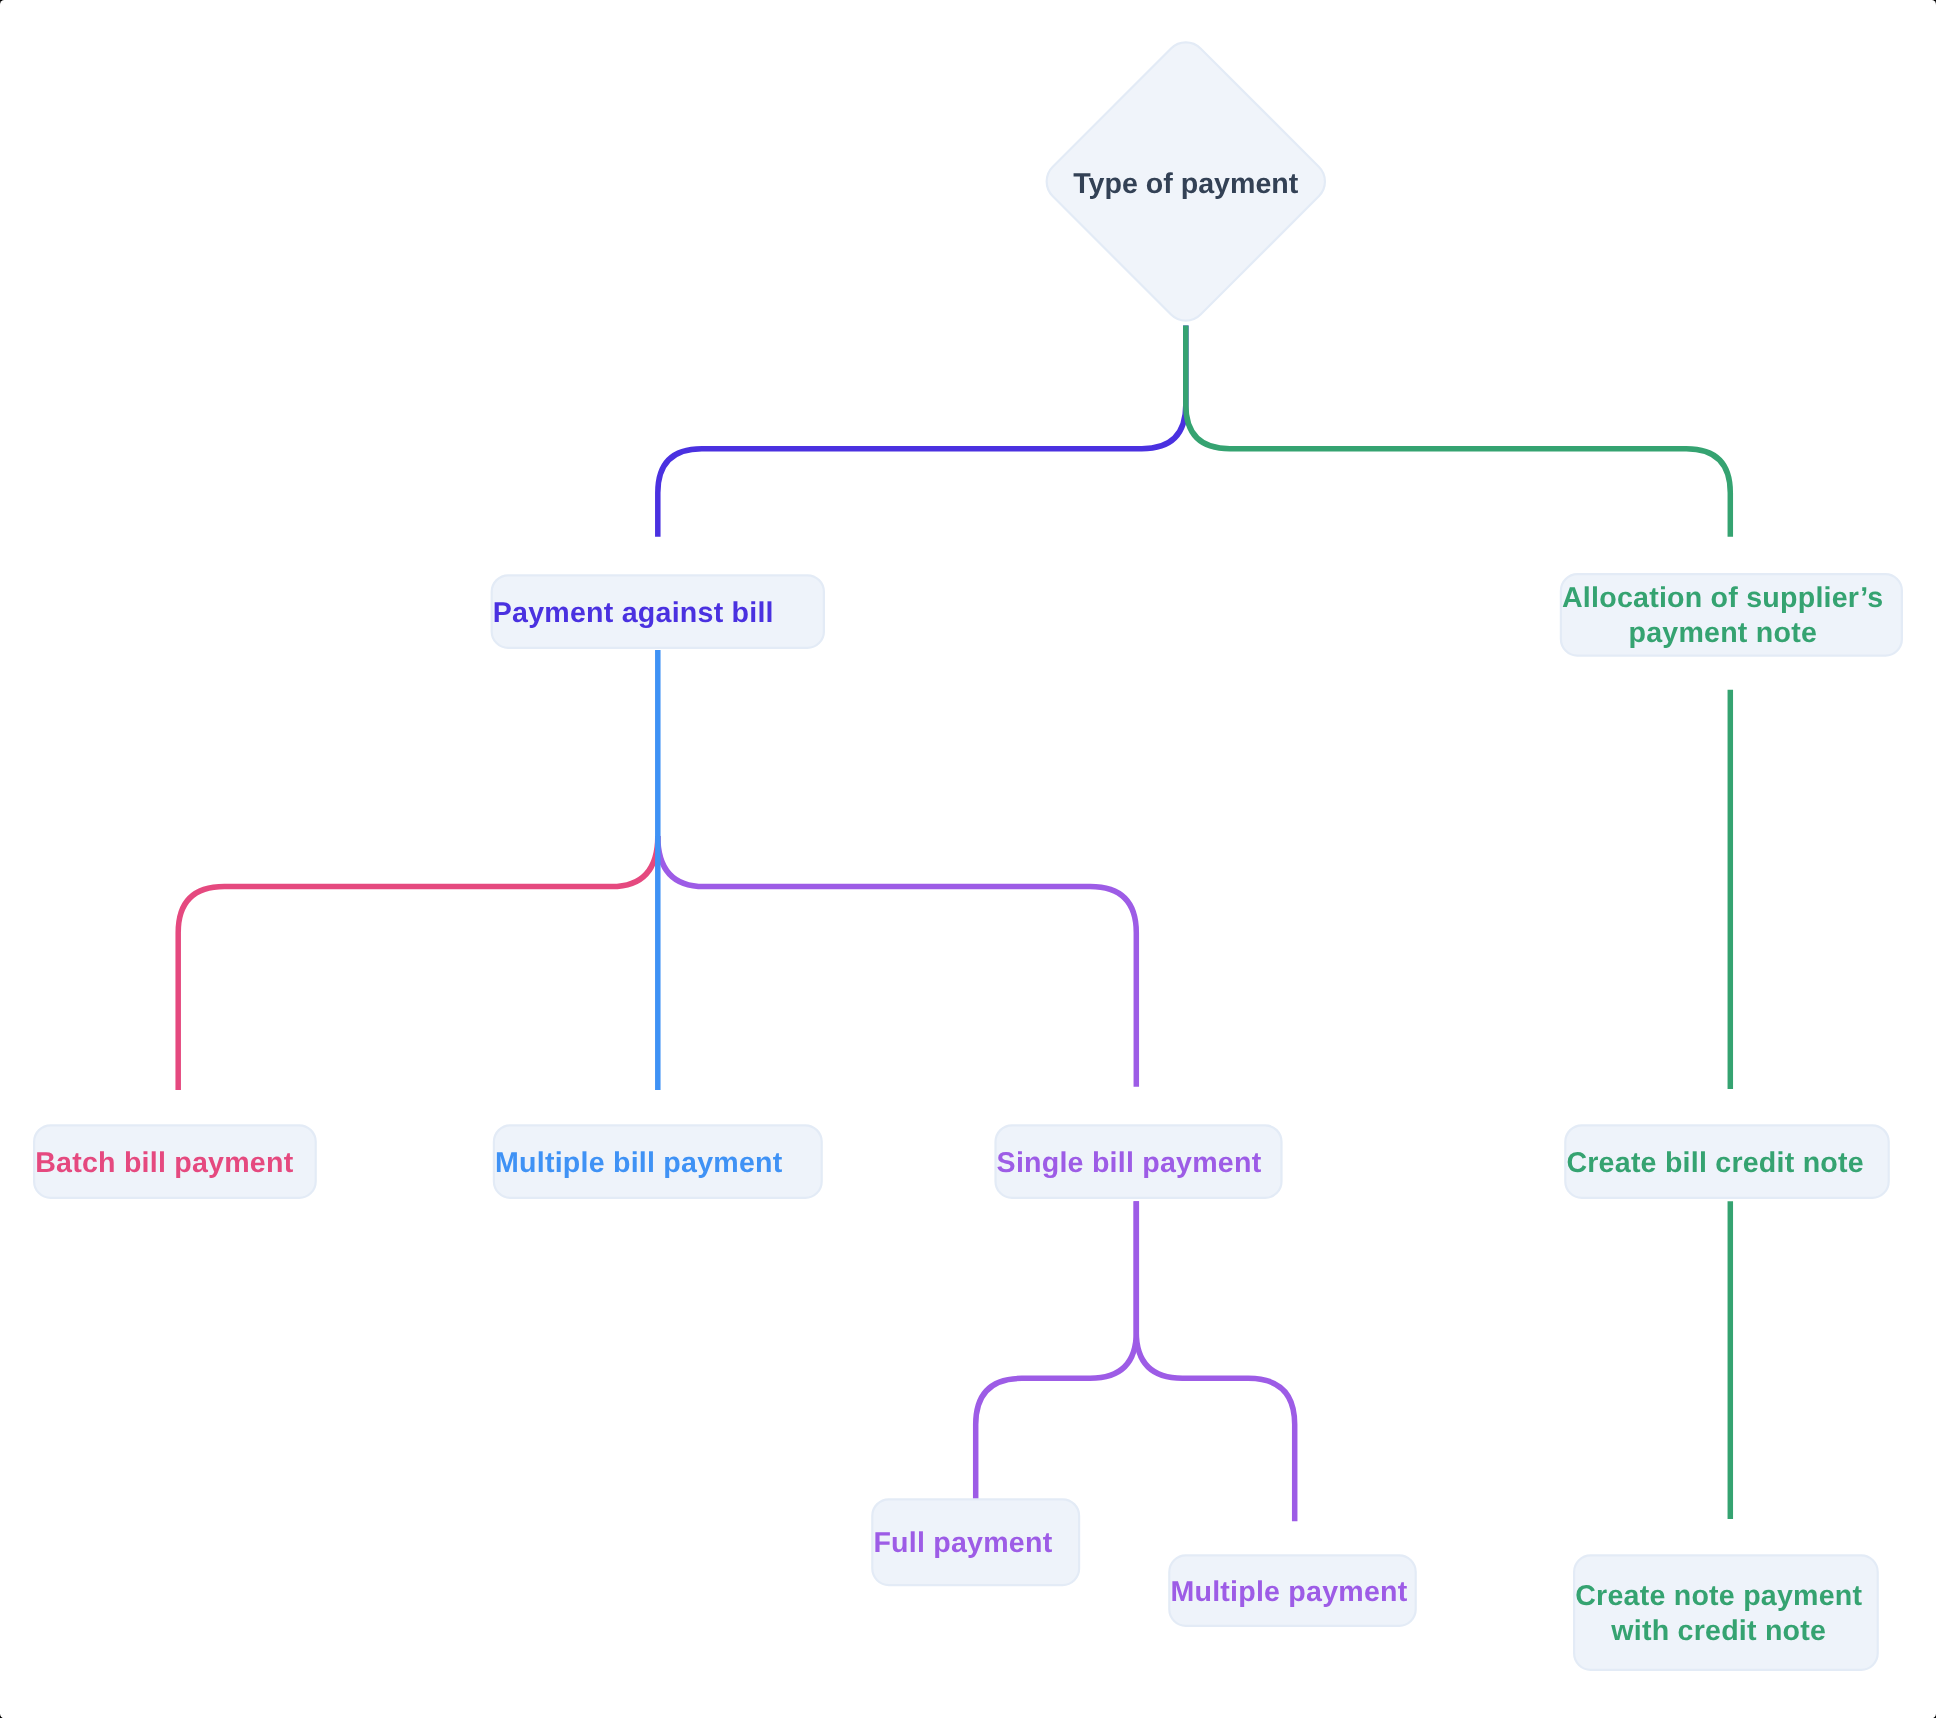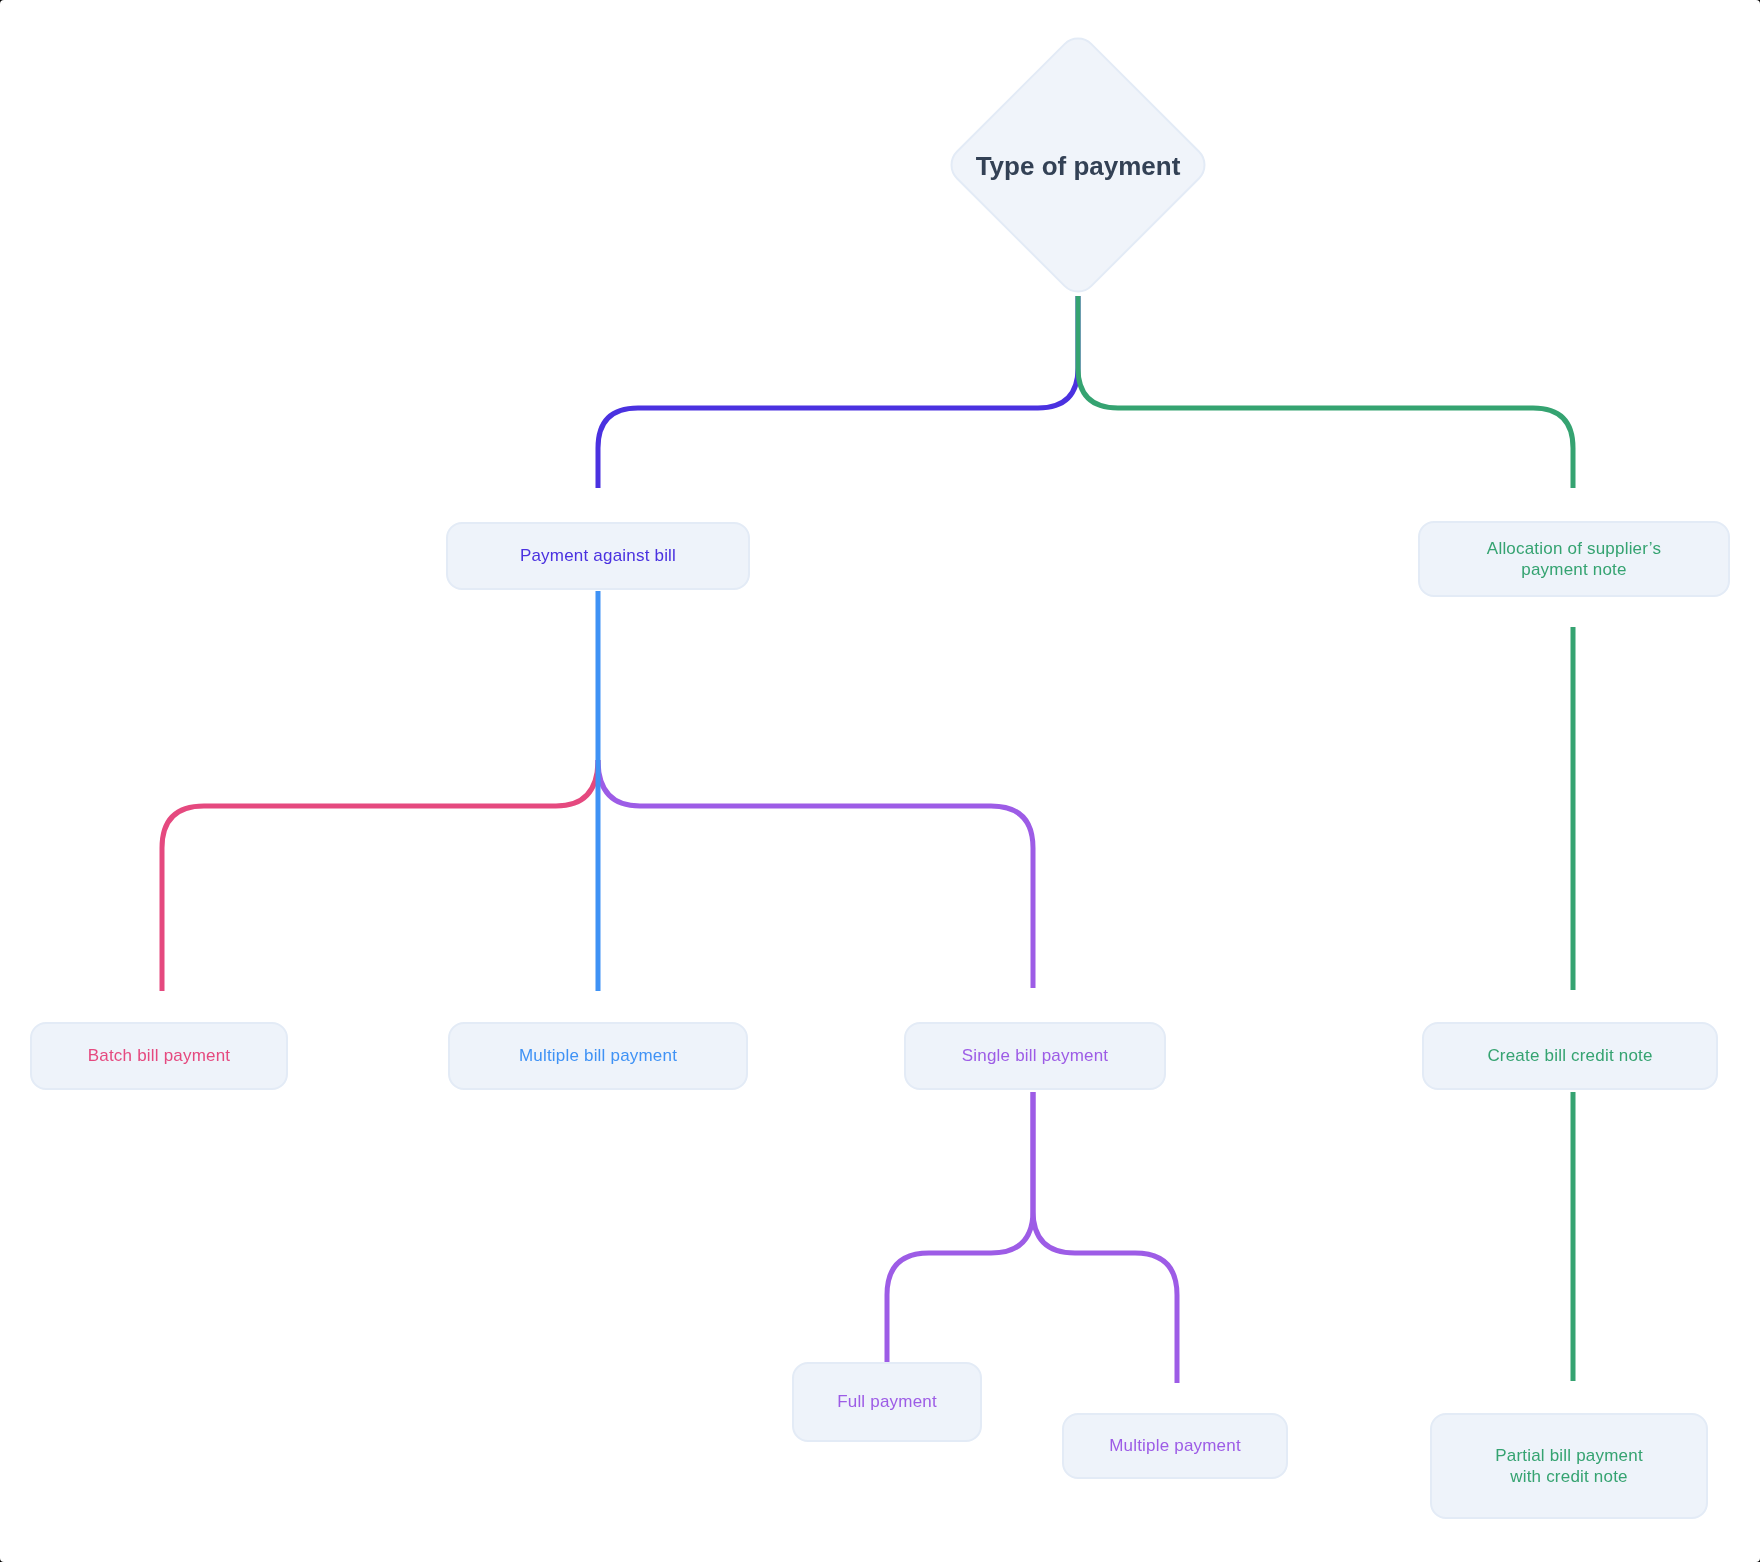--- a/index.html
+++ b/index.html
@@ -9,27 +9,27 @@
     background:#ffffff;
     border-radius:4px;
     overflow:hidden;
     font-family:"Liberation Sans", sans-serif;
   }
   svg.wires{position:absolute;left:0;top:0;width:1760px;height:1562px;}
   svg.wires path{fill:none;stroke-width:5;}
 
   .node{
     position:absolute;
-    display:flex;align-items:center;justify-content:center;
+    display:flex;align-items:center;justify-content:flex-start;
     text-align:center;
     background:var(--node_bg);
     border:2px solid var(--node_border);
     border-radius:16px;
-    font-weight:normal;
-    font-size:17px;
+    font-weight:bold;
+    font-size:26px;
     letter-spacing:.2px;
     box-sizing:border-box;
   }
   .stack{display:flex;flex-direction:column;line-height:1.25;}
 
   .t-indigo{color:var(--indigo);}
   .t-green{color:var(--green);}
   .t-blue{color:var(--blue);}
   .t-pink{color:var(--pink);}
   .t-purple{color:var(--purple);}
@@ -139,18 +139,18 @@
   <div class="node t-purple" id="n-full">
     <span>Full payment</span>
   </div>
 
   <div class="node t-purple" id="n-partial">
     <span>Multiple payment</span>
   </div>
 
   <div class="node t-green" id="n-create-payment">
     <span class="stack">
-      <span>Partial bill payment</span>
+      <span>Create note payment</span>
       <span>with credit note</span>
     </span>
   </div>
 
 </div>
 
 </body></html>

